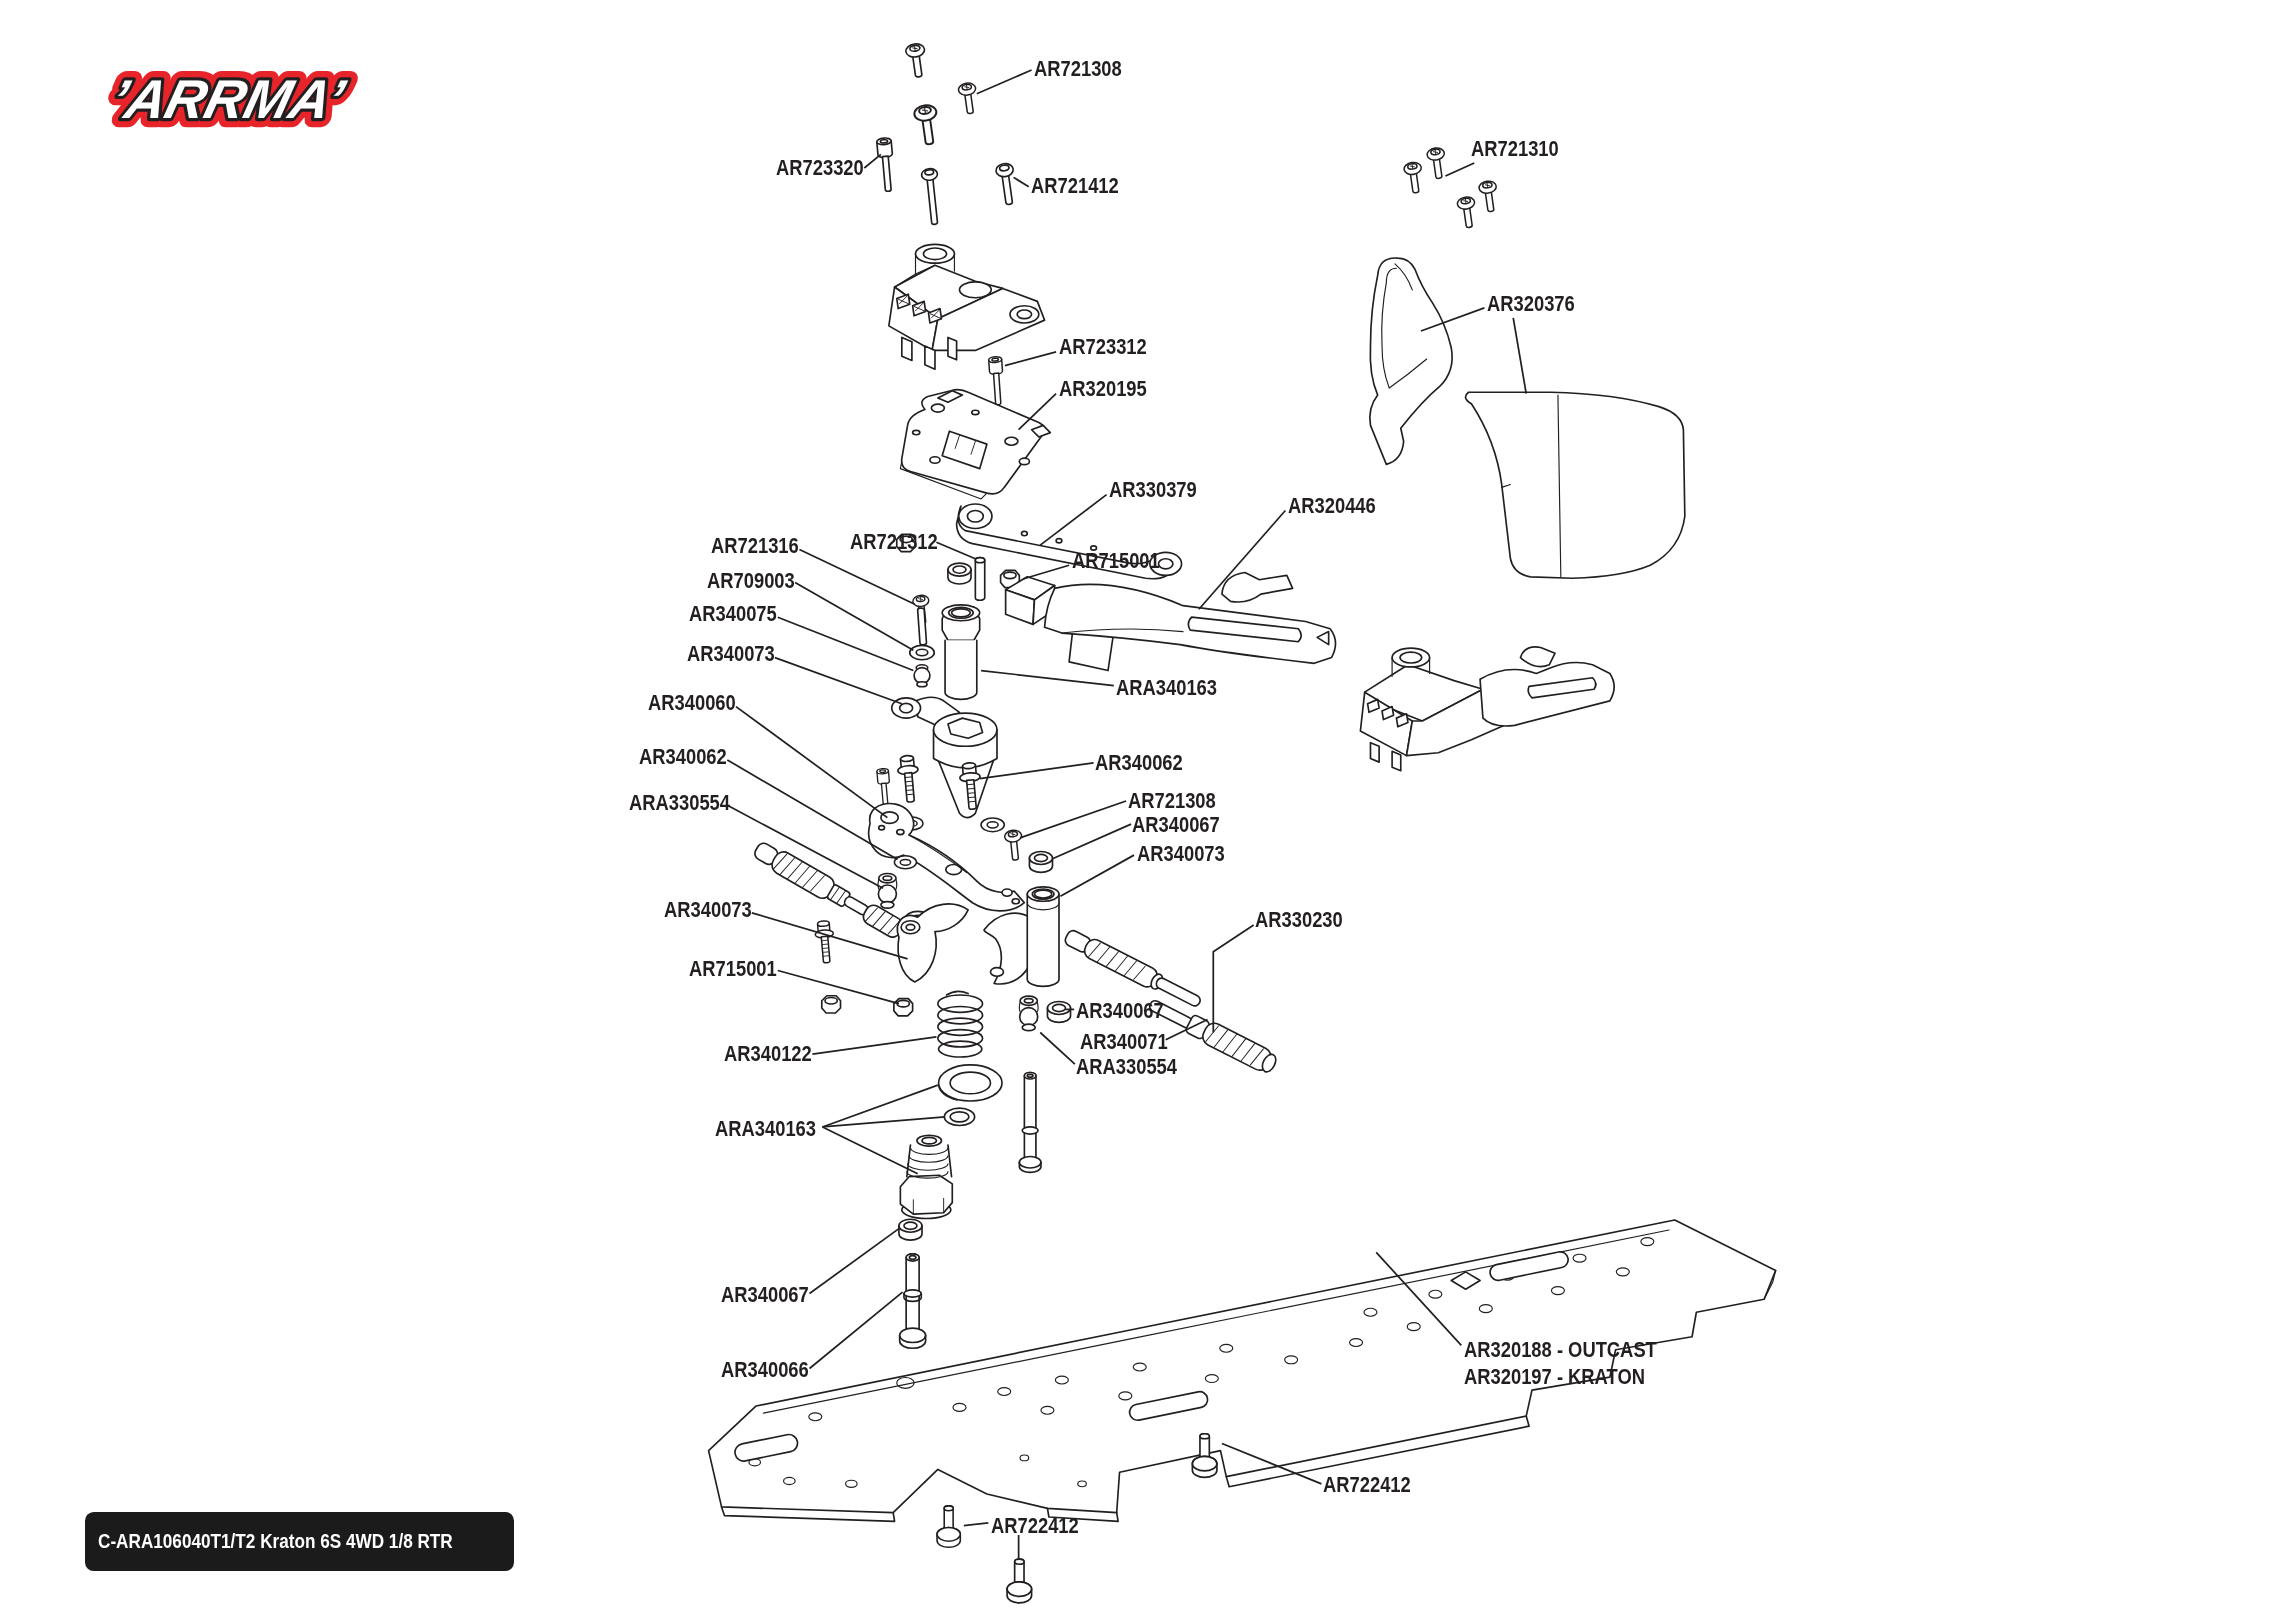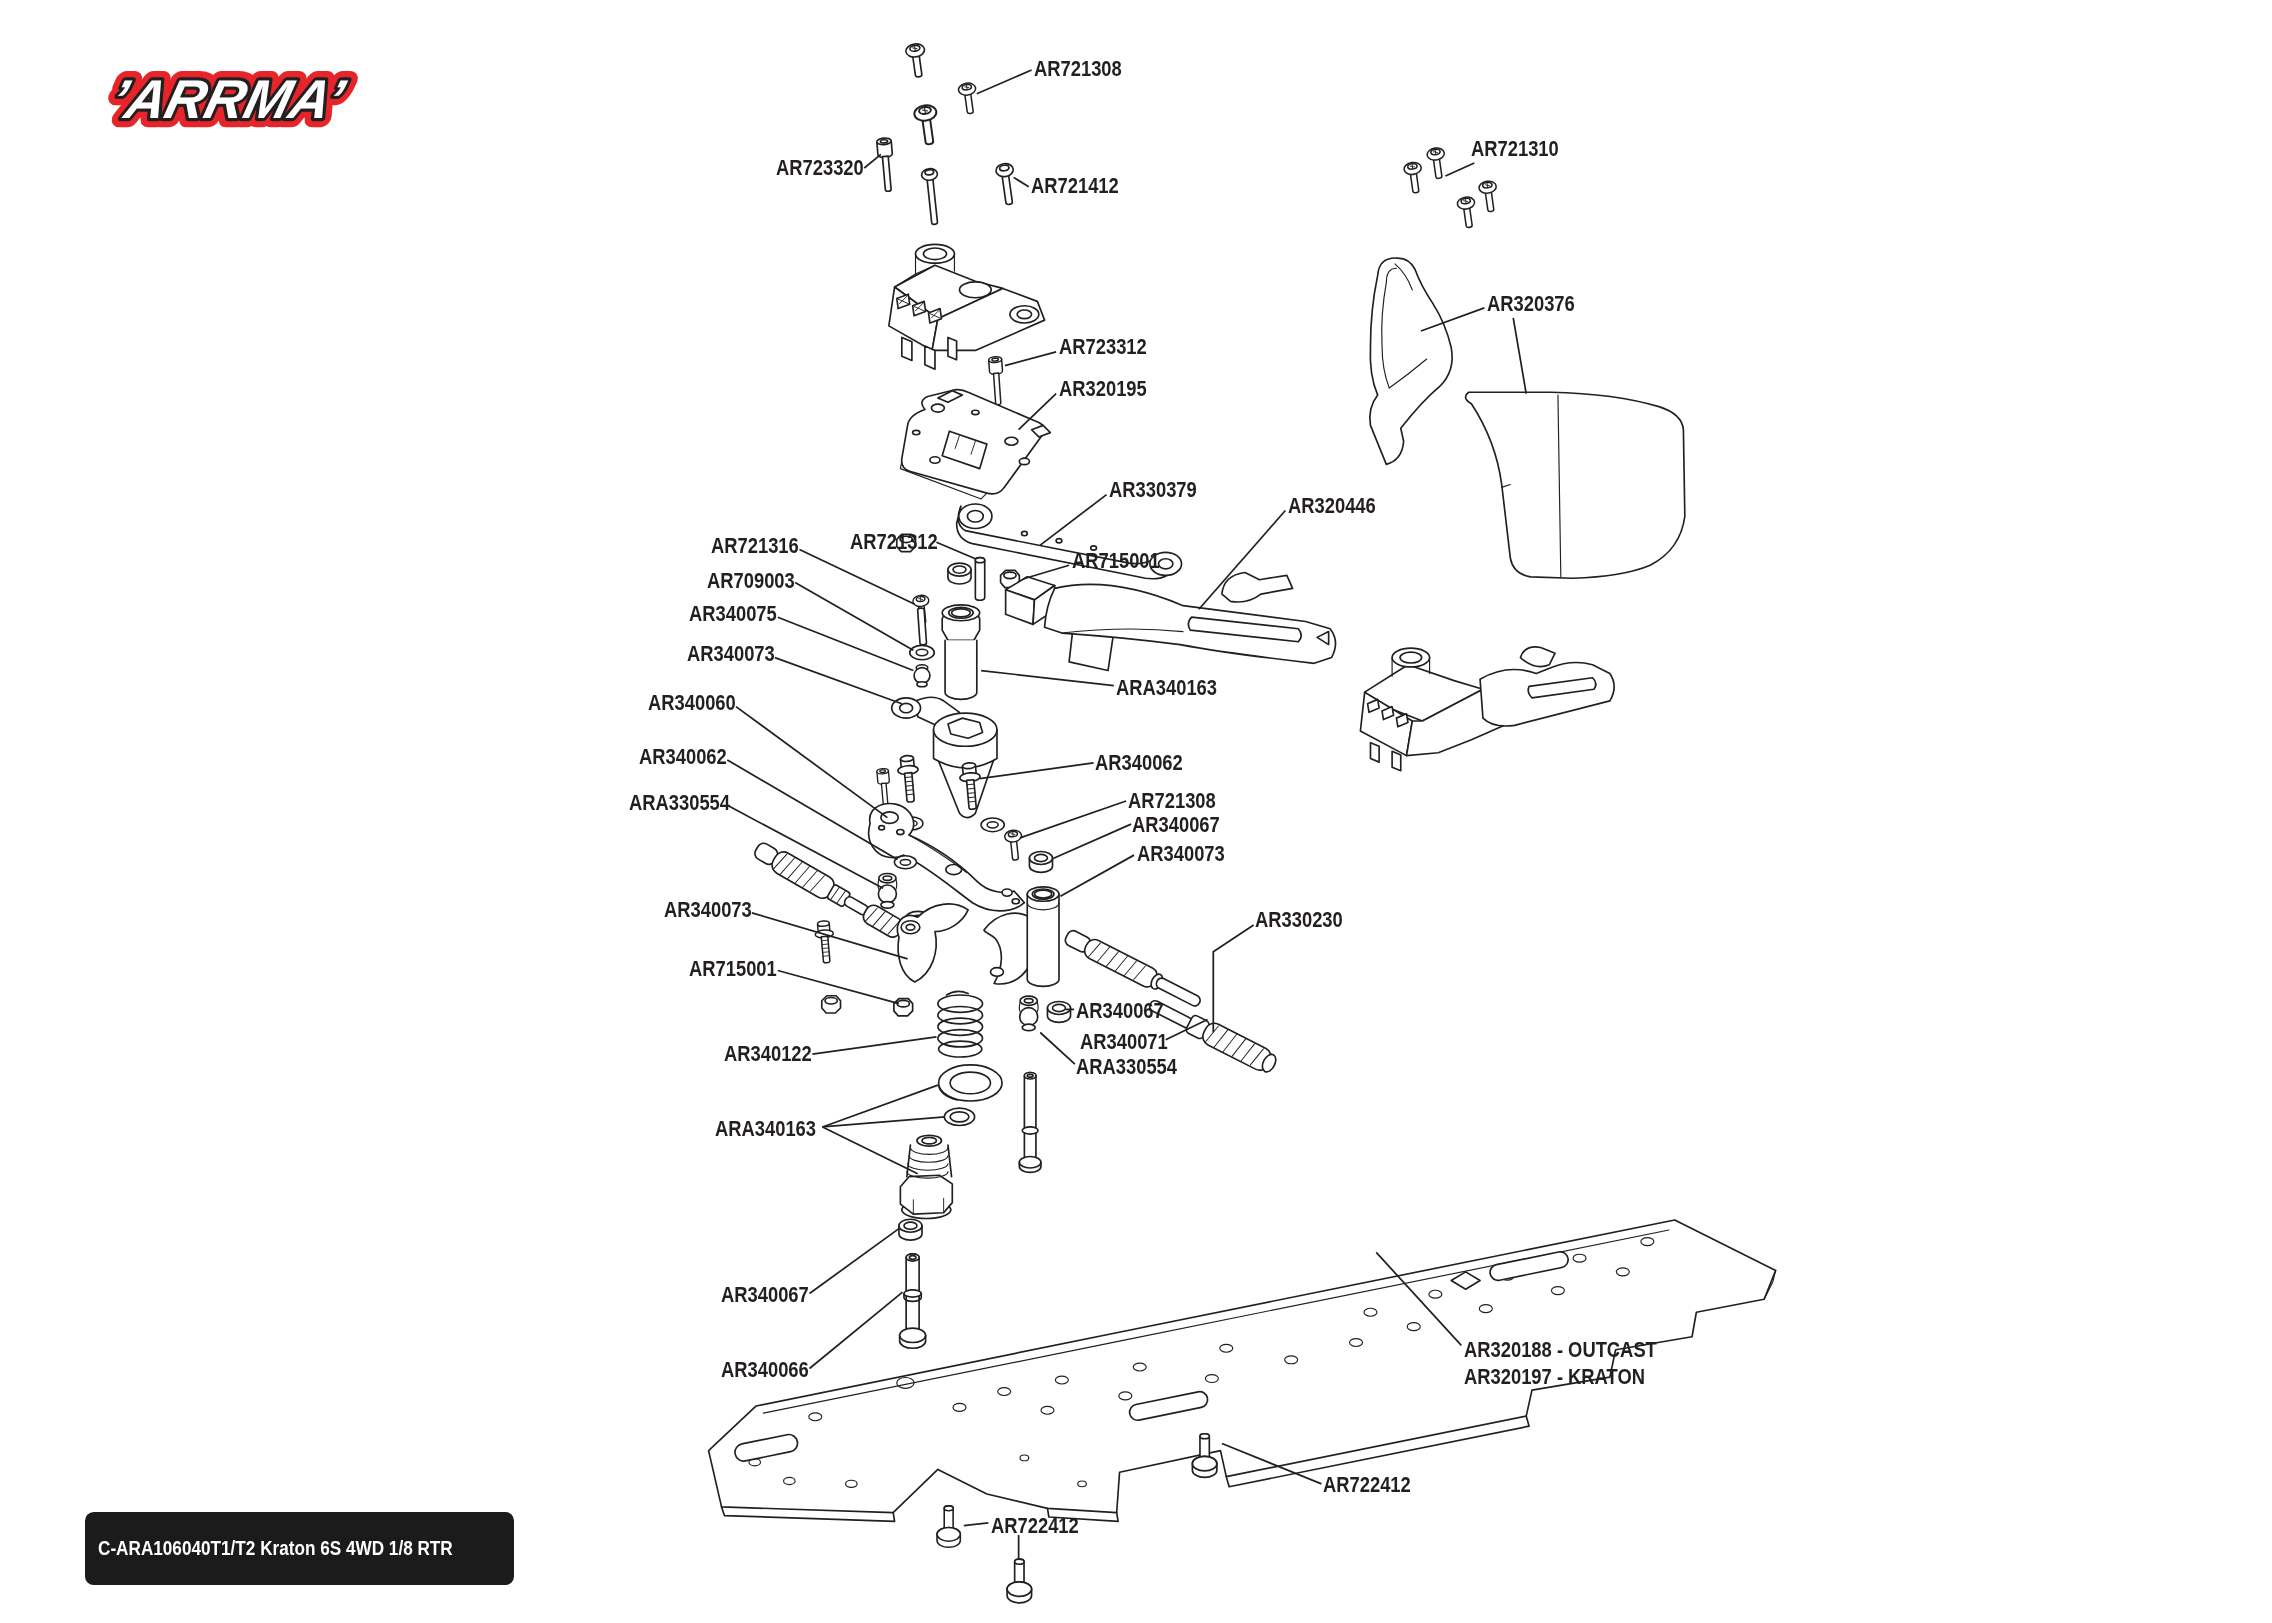--- a/index.html
+++ b/index.html
@@ -7,21 +7,21 @@
          font-family:"Liberation Sans",sans-serif;color:#231f20;}
   #parts,#leader-svg{position:absolute;left:0;top:0;}
   #leader-svg polyline{fill:none;stroke:#231f20;stroke-width:2.4px;}
   #labels-layer{position:absolute;left:0;top:0;width:100%;height:100%;}
   .part-label{position:absolute;white-space:nowrap;font-weight:bold;font-size:22.4px;line-height:1;
               letter-spacing:0px;transform:scaleX(.82);transform-origin:left top;color:#231f20;}
   .logo{position:absolute;left:72px;top:63px;width:303px;height:72px;}
   .title-box{position:absolute;left:1835px;top:72px;border:2.5px solid #231f20;border-radius:7.2px;
              padding:6.5px 13px;font-weight:bold;font-size:31px;letter-spacing:0.4px;}
   .footer-box{position:absolute;left:85px;top:1512px;background:#1b1b1b;border-radius:8.7px;
-              padding:25px 13px;}
+              padding:18px 13px;}
   .footer-box span{display:inline-block;color:#fff;font-weight:bold;font-size:19.5px;
                    transform:scaleX(.88);transform-origin:left center;white-space:nowrap;}
   .hatch{stroke-width:1.3px;fill:none;}
   .thin{stroke-width:1.6px;fill:none;}
 </style>
 </head>
 <body>
 
 <div id="stage">
 

